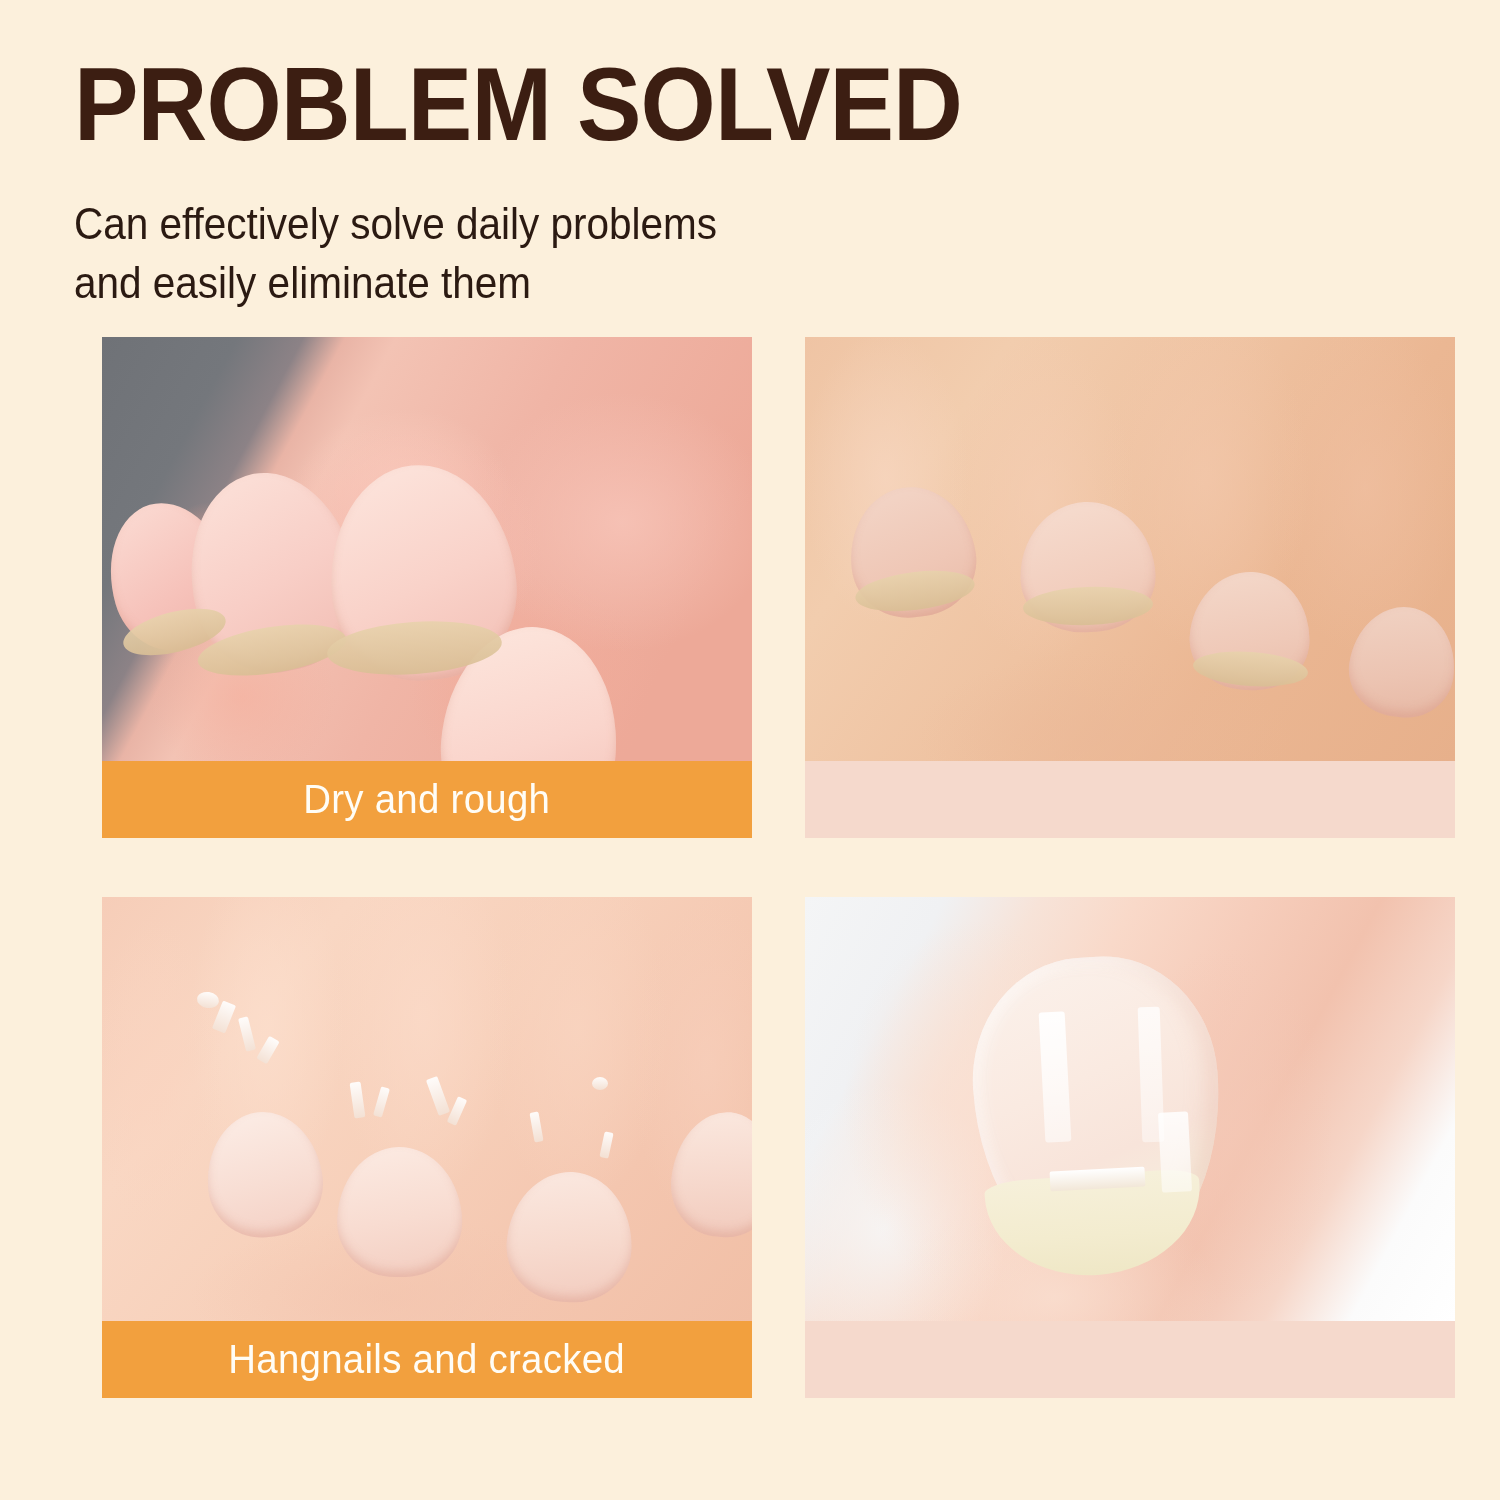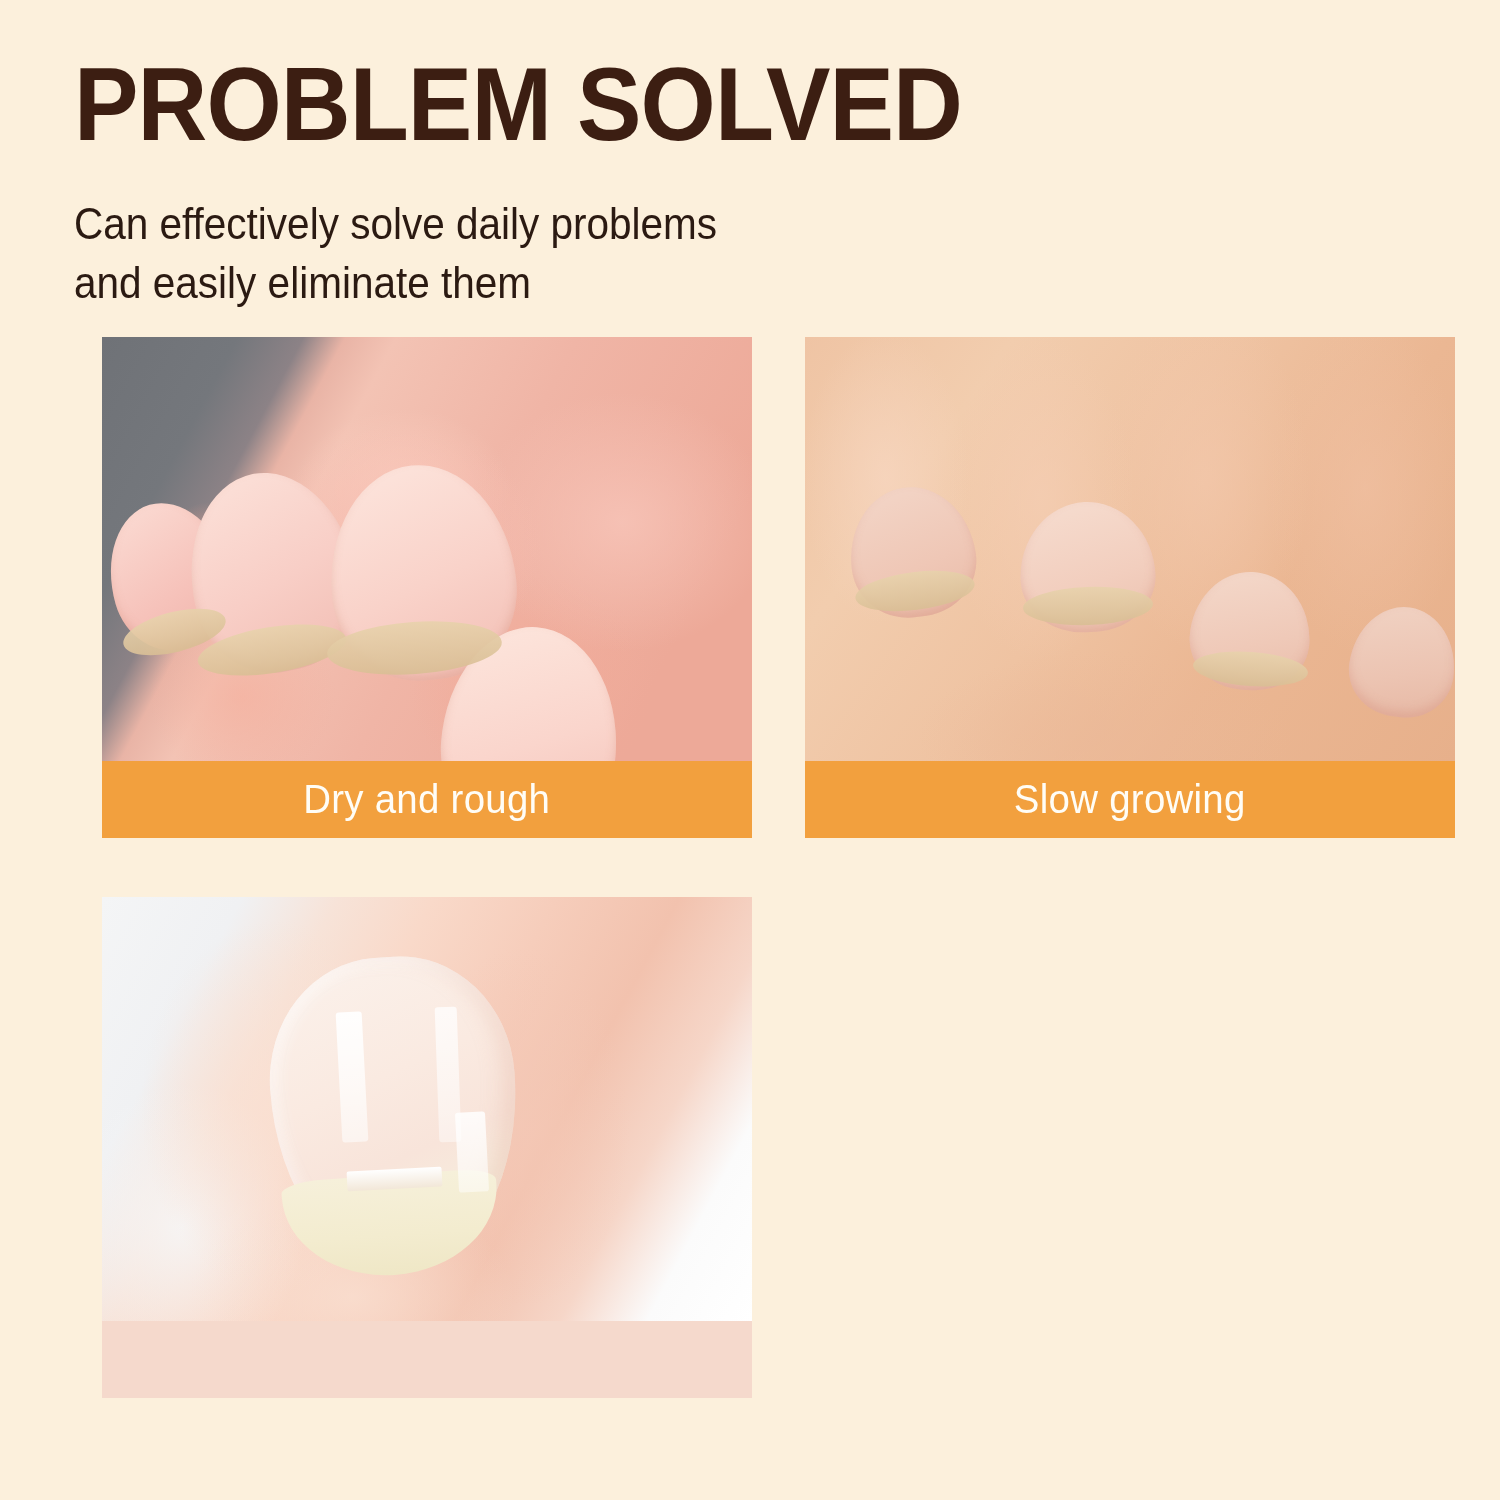--- a/index.html
+++ b/index.html
@@ -279,25 +279,44 @@
   <div class="card">
     <div class="photo p2">
       <div class="nail p2n1"></div>
       <div class="nail p2n2"></div>
       <div class="nail p2n3"></div>
       <div class="nail p2n4"></div>
       <div class="nail-edge p2e1"></div>
       <div class="nail-edge p2e2"></div>
       <div class="nail-edge p2e3"></div>
     </div>
+  </div>
+
+  <div class="card">
+    <div class="photo p3">
+      <div class="nail p3n1"></div>
+      <div class="nail p3n2"></div>
+      <div class="nail p3n3"></div>
+      <div class="nail p3n4"></div>
+      <div class="flake f1"></div>
+      <div class="flake f2"></div>
+      <div class="flake f3"></div>
+      <div class="flake f4"></div>
+      <div class="flake f5"></div>
+      <div class="flake f6"></div>
+      <div class="flake f7"></div>
+      <div class="flake f8"></div>
+      <div class="flake f9"></div>
+      <div class="flake f10"></div>
+      <div class="flake f11"></div>
+    </div>
     <div class="caption-bar">
-      <span class="caption-text">Slow growing</span>
+      <span class="caption-text">Hangnails and cracked</span>
     </div>
   </div>
-
 
   <div class="card">
     <div class="photo p4">
       <div class="bignail"></div>
       <div class="nail-tip"></div>
       <div class="nail-ridge r1"></div>
       <div class="nail-ridge r2"></div>
       <div class="nail-ridge r3"></div>
       <div class="crack"></div>
     </div>

